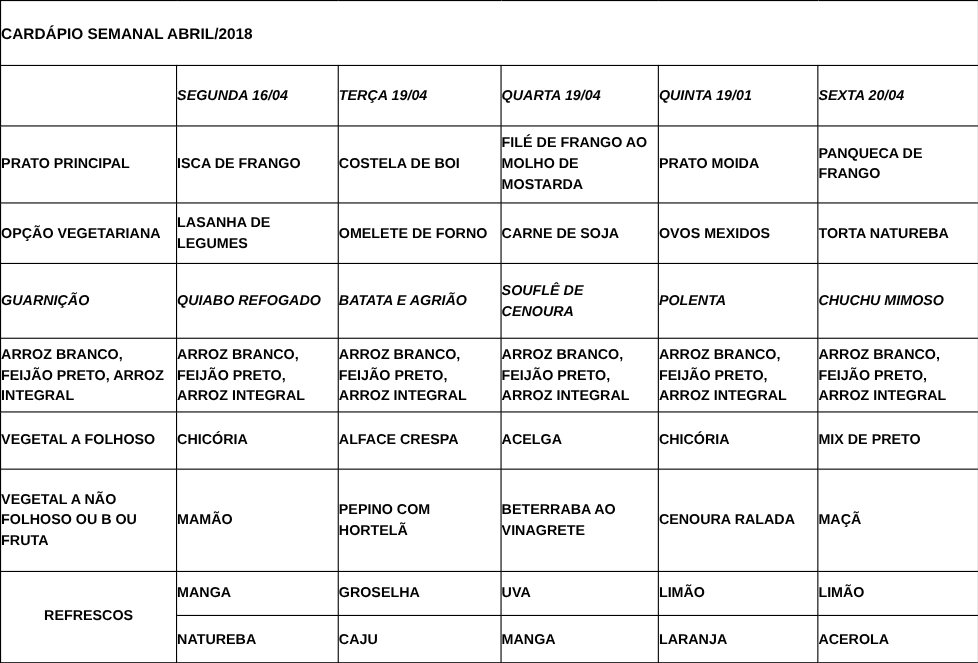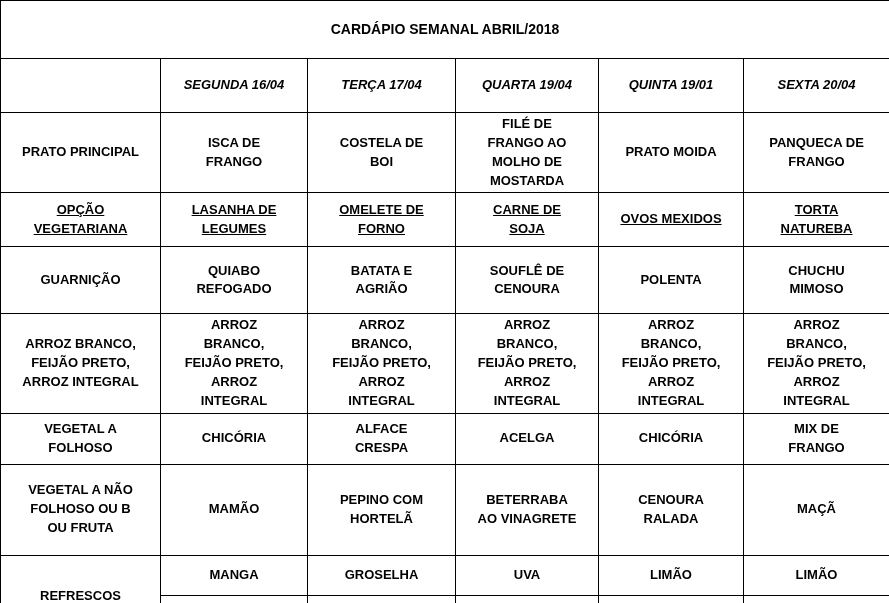--- a/index.html
+++ b/index.html
@@ -14,34 +14,33 @@
   table.menu {
     border-collapse: collapse;
     table-layout: fixed;
     width: 889px;
     height: 603px;
   }
   table.menu td {
     border: 1px solid #000000;
     font-weight: bold;
     font-size: 13px;
-    text-align: center;
     vertical-align: middle;
-    padding: 2px 21px;
+    padding: 2px 0;
     line-height: 1.45;
     overflow: hidden;
   }
   tr.title-row td {
     font-size: 14px;
   }
   tr.title-row   { height: 58px; }
   tr.header-row  { height: 54px; font-style: italic; }
   tr.r-prato     { height: 69px; }
-  tr.r-opcao     { height: 54px; text-decoration: underline; }
-  tr.r-guarnicao { height: 67px; }
+  tr.r-opcao     { height: 54px; }
+  tr.r-guarnicao { height: 67px; font-style: italic; }
   tr.r-arroz     { height: 66px; }
   tr.r-folhoso   { height: 51px; }
   tr.r-naofolhoso{ height: 91px; }
   tr.r-ref1      { height: 40px; }
   tr.r-ref2      { height: 42px; }
   td.rowlabel {
     text-align: left;
     padding-left: 4px;
     margin-top: 40px;
   }
@@ -67,21 +66,21 @@
   </colgroup>
   <tbody>
 
     <tr class="title-row">
       <td colspan="6">CARDÁPIO SEMANAL ABRIL/2018</td>
     </tr>
 
     <tr class="header-row">
       <td></td>
       <td>SEGUNDA  16/04</td>
-      <td>TERÇA 17/04</td>
+      <td>TERÇA 19/04</td>
       <td>QUARTA 19/04</td>
       <td>QUINTA 19/01</td>
       <td>SEXTA 20/04</td>
     </tr>
 
     <tr class="r-prato">
       <td class="rowlabel">PRATO PRINCIPAL</td>
       <td>ISCA DE FRANGO</td>
       <td>COSTELA DE BOI</td>
       <td>FILÉ DE FRANGO AO MOLHO DE MOSTARDA</td>
@@ -115,21 +114,21 @@
       <td>ARROZ BRANCO, FEIJÃO PRETO, ARROZ INTEGRAL</td>
       <td>ARROZ BRANCO, FEIJÃO PRETO, ARROZ INTEGRAL</td>
     </tr>
 
     <tr class="r-folhoso">
       <td class="rowlabel">VEGETAL A FOLHOSO</td>
       <td>CHICÓRIA</td>
       <td>ALFACE CRESPA</td>
       <td>ACELGA</td>
       <td>CHICÓRIA</td>
-      <td>MIX DE FRANGO</td>
+      <td>MIX DE PRETO</td>
     </tr>
 
     <tr class="r-naofolhoso">
       <td class="rowlabel">VEGETAL A NÃO FOLHOSO OU B OU FRUTA</td>
       <td>MAMÃO</td>
       <td>PEPINO COM HORTELÃ</td>
       <td>BETERRABA AO VINAGRETE</td>
       <td>CENOURA RALADA</td>
       <td>MAÇÃ</td>
     </tr>
@@ -137,21 +136,21 @@
     <tr class="r-ref1">
       <td class="rowlabel rowlabel-center" rowspan="2">REFRESCOS</td>
       <td>MANGA</td>
       <td class="low">GROSELHA</td>
       <td>UVA</td>
       <td class="low">LIMÃO</td>
       <td>LIMÃO</td>
     </tr>
 
     <tr class="r-ref2">
-      <td>MOSTARDA</td>
+      <td>NATUREBA</td>
       <td>CAJU</td>
       <td>MANGA</td>
       <td>LARANJA</td>
       <td>ACEROLA</td>
     </tr>
 
   </tbody>
 </table>
 
 </body></html>

